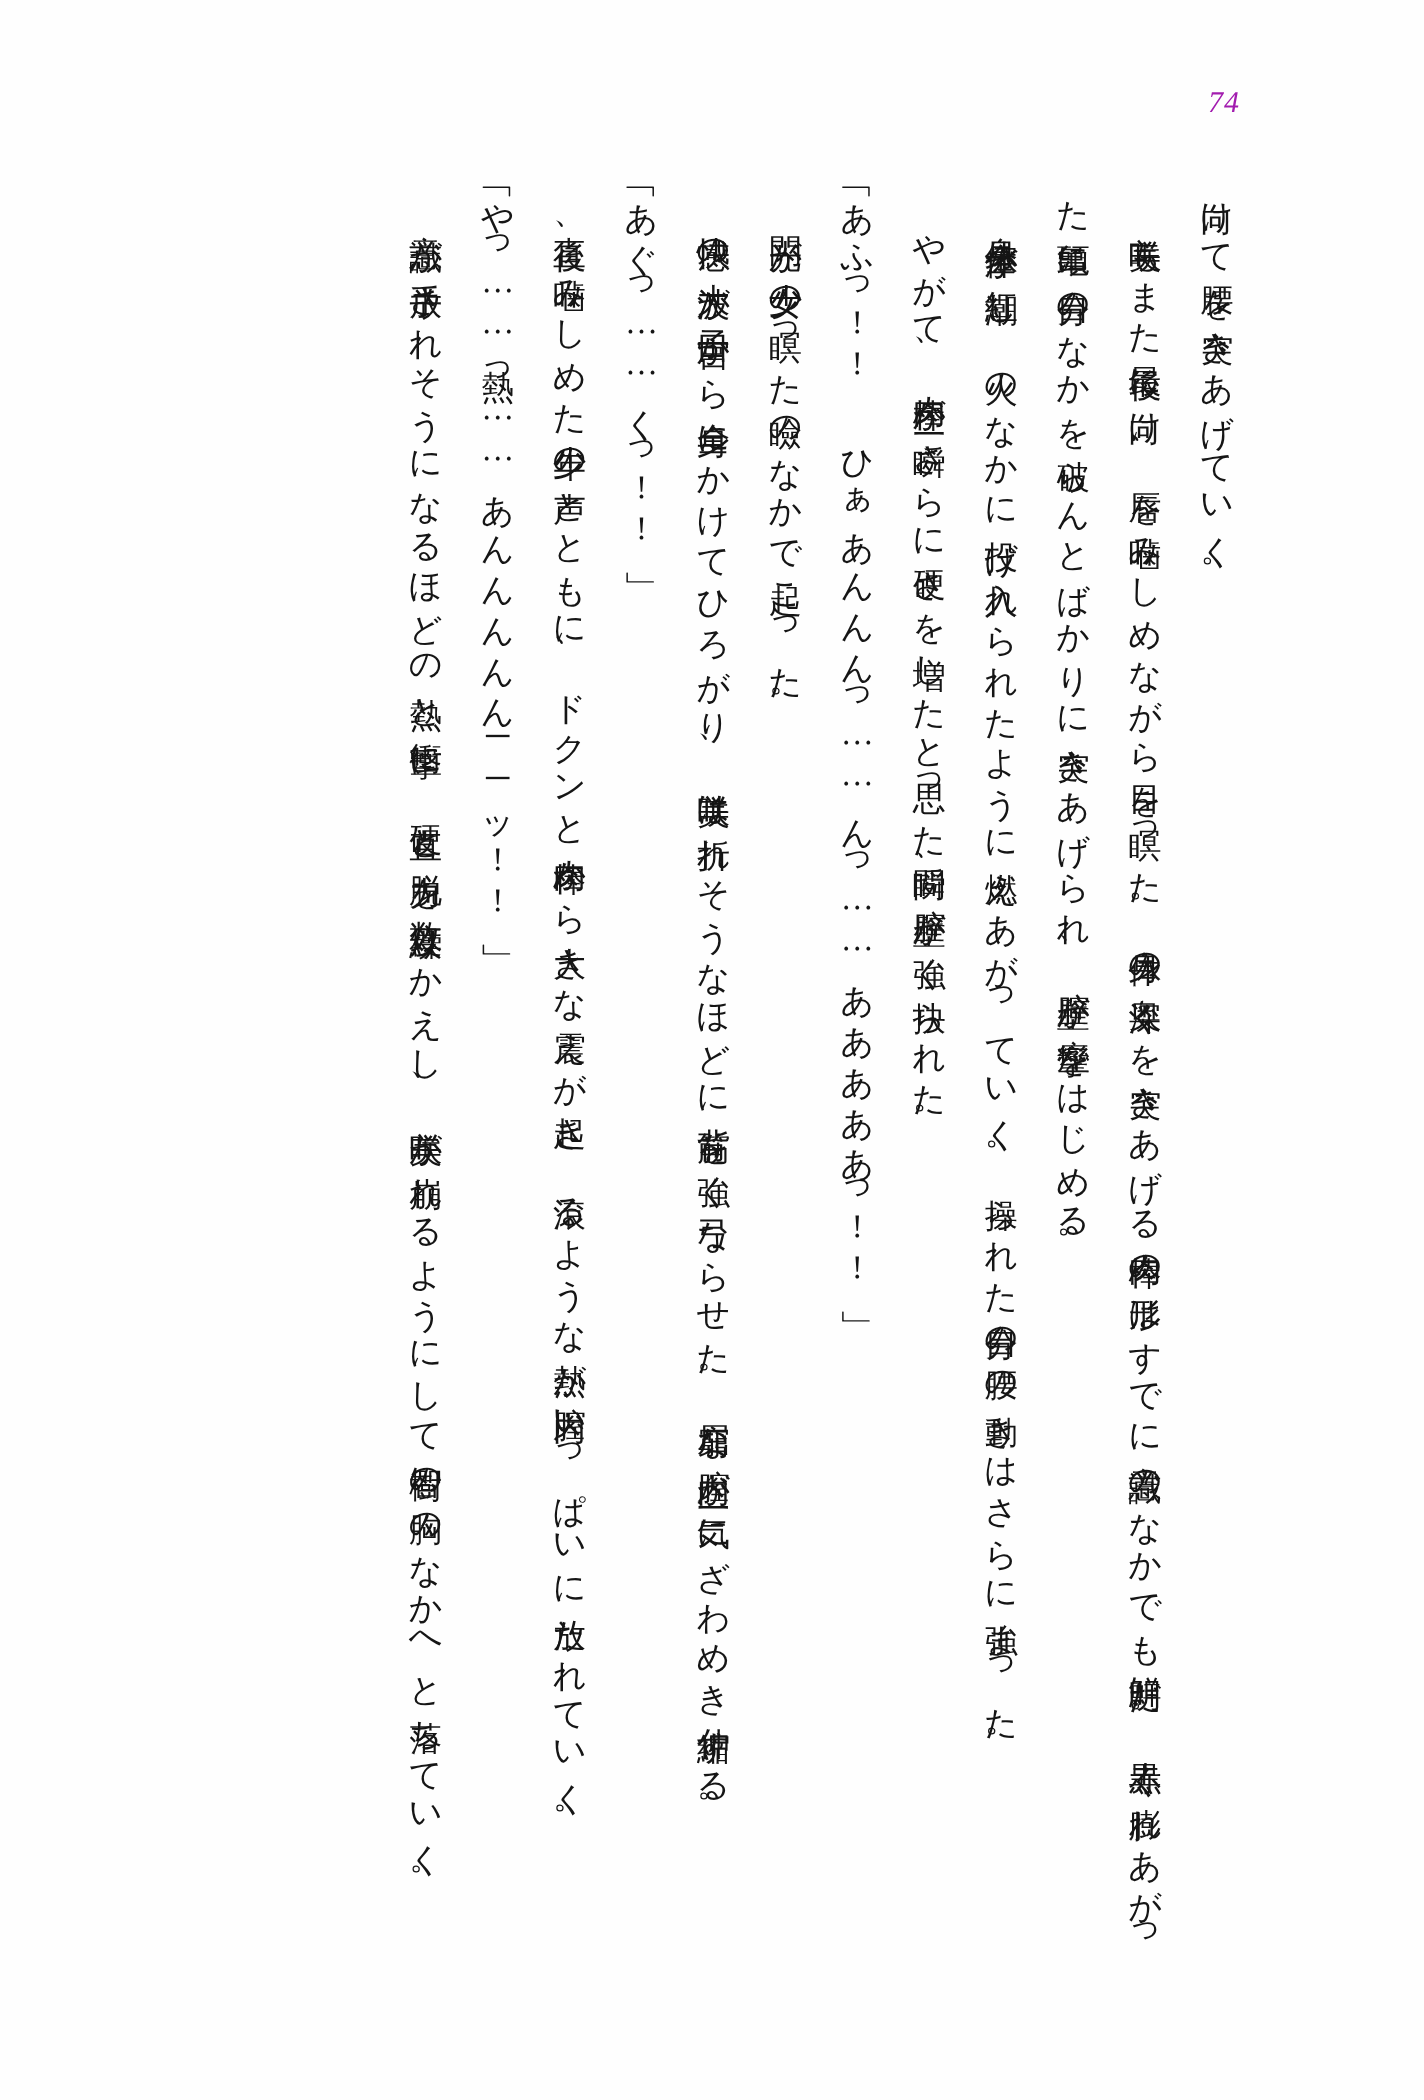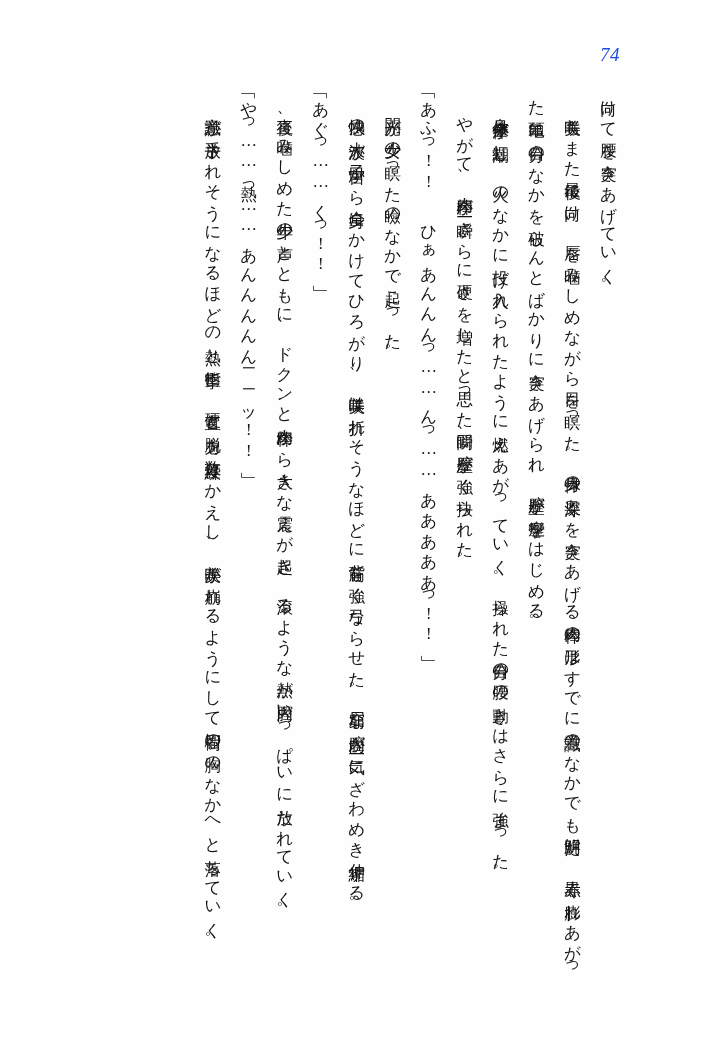--- a/index.html
+++ b/index.html
@@ -18,24 +18,24 @@
   #page {
     position: absolute;
     inset: 0;
     background: #fefefe;
   }
   
   #page-number {
     position: absolute;
     top: 44px;
     right: 92px;
-    font-size: 19px;
+    font-size: 15px;
     font-family: "Liberation Serif", "DejaVu Serif", serif;
     font-style: italic;
-    color: #1d4ed8;
+    color: #a21caf;
     letter-spacing: 0.5px;
   }
   
   #text-block {
     position: absolute;
     top: 88px;
     right: 86px;
     left: 60px;
     bottom: 60px;
     writing-mode: vertical-rl;

